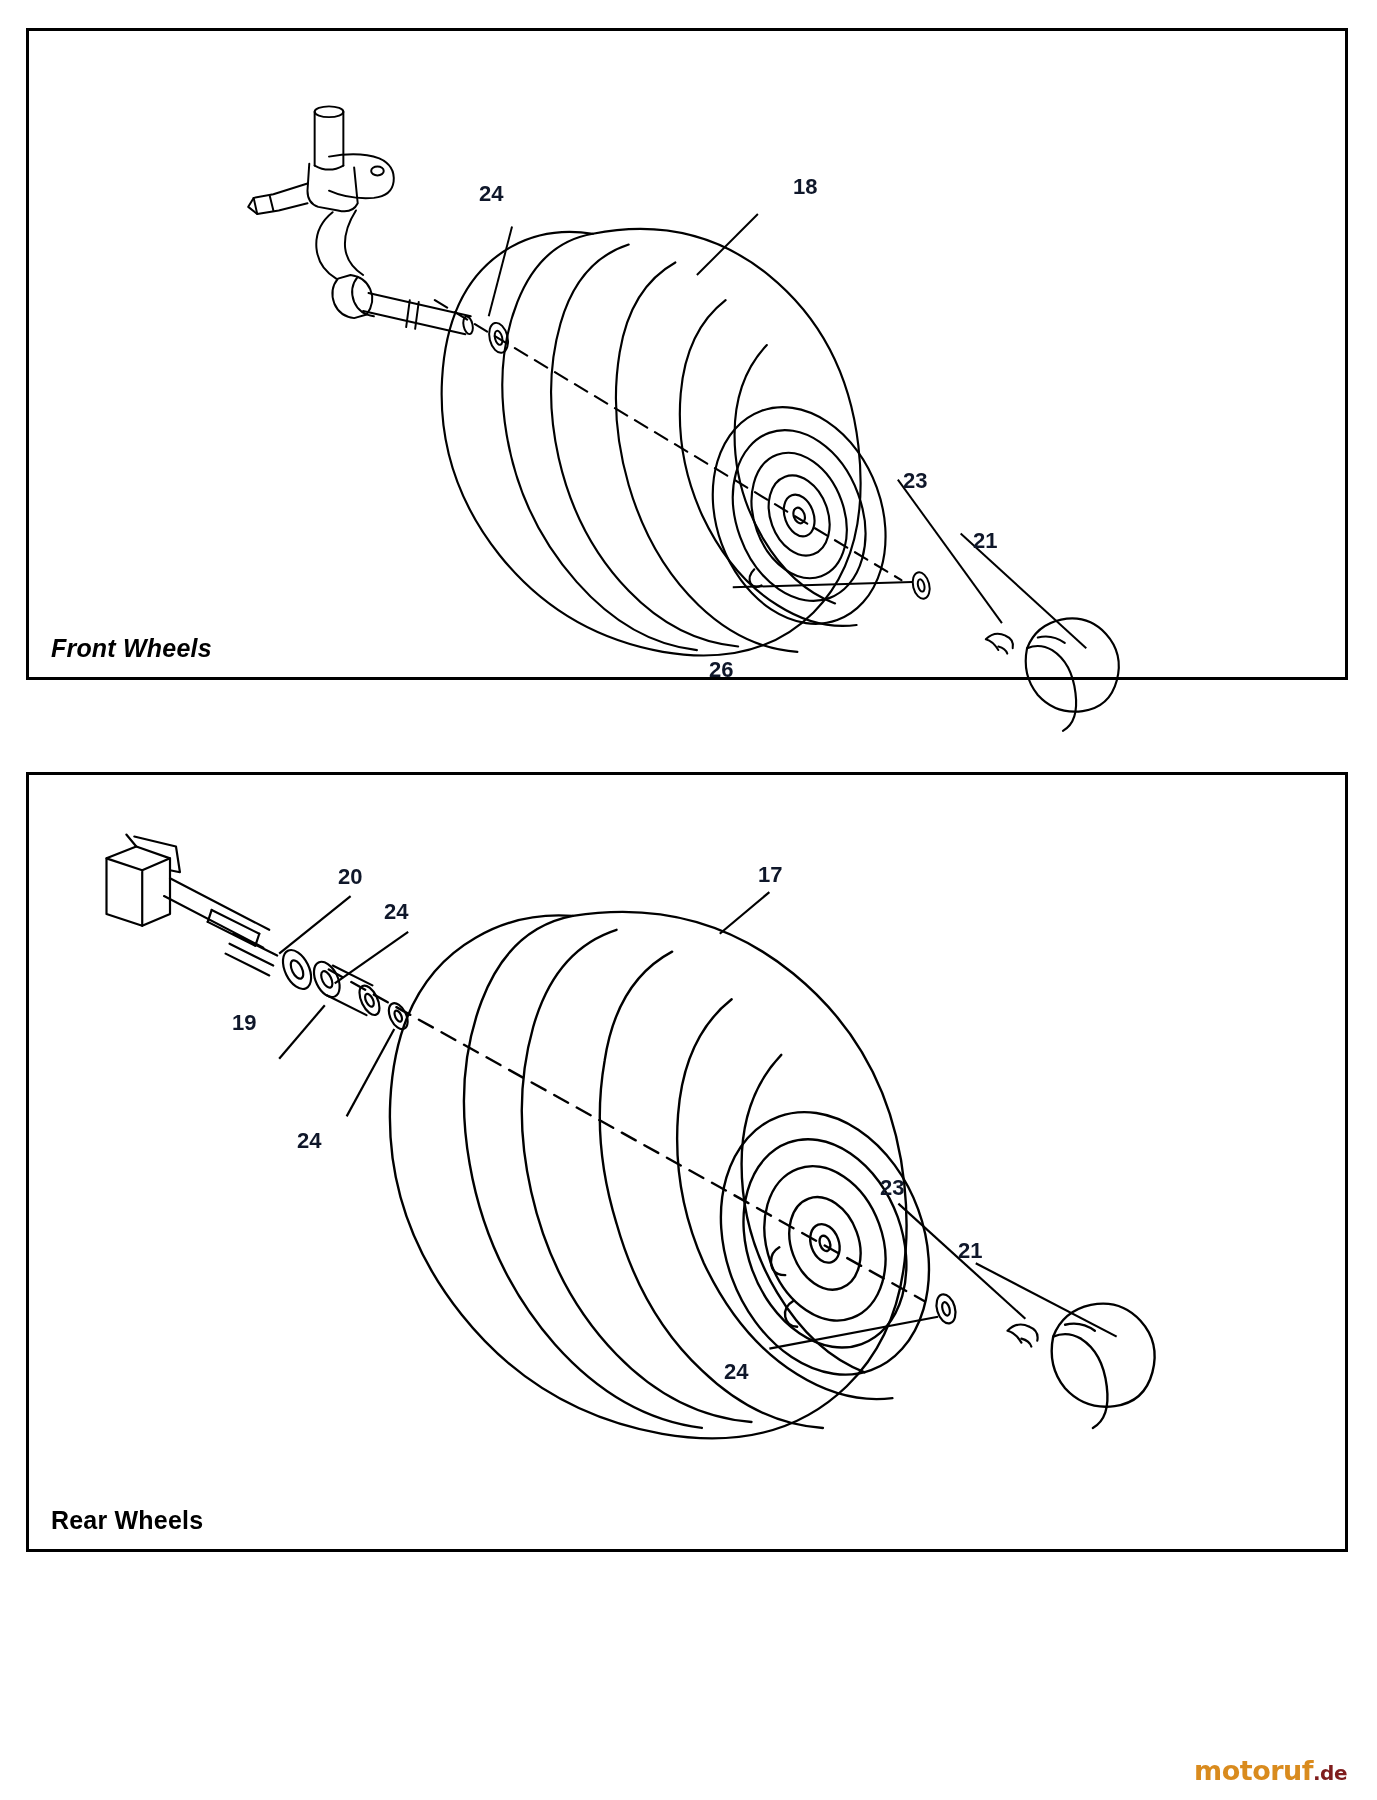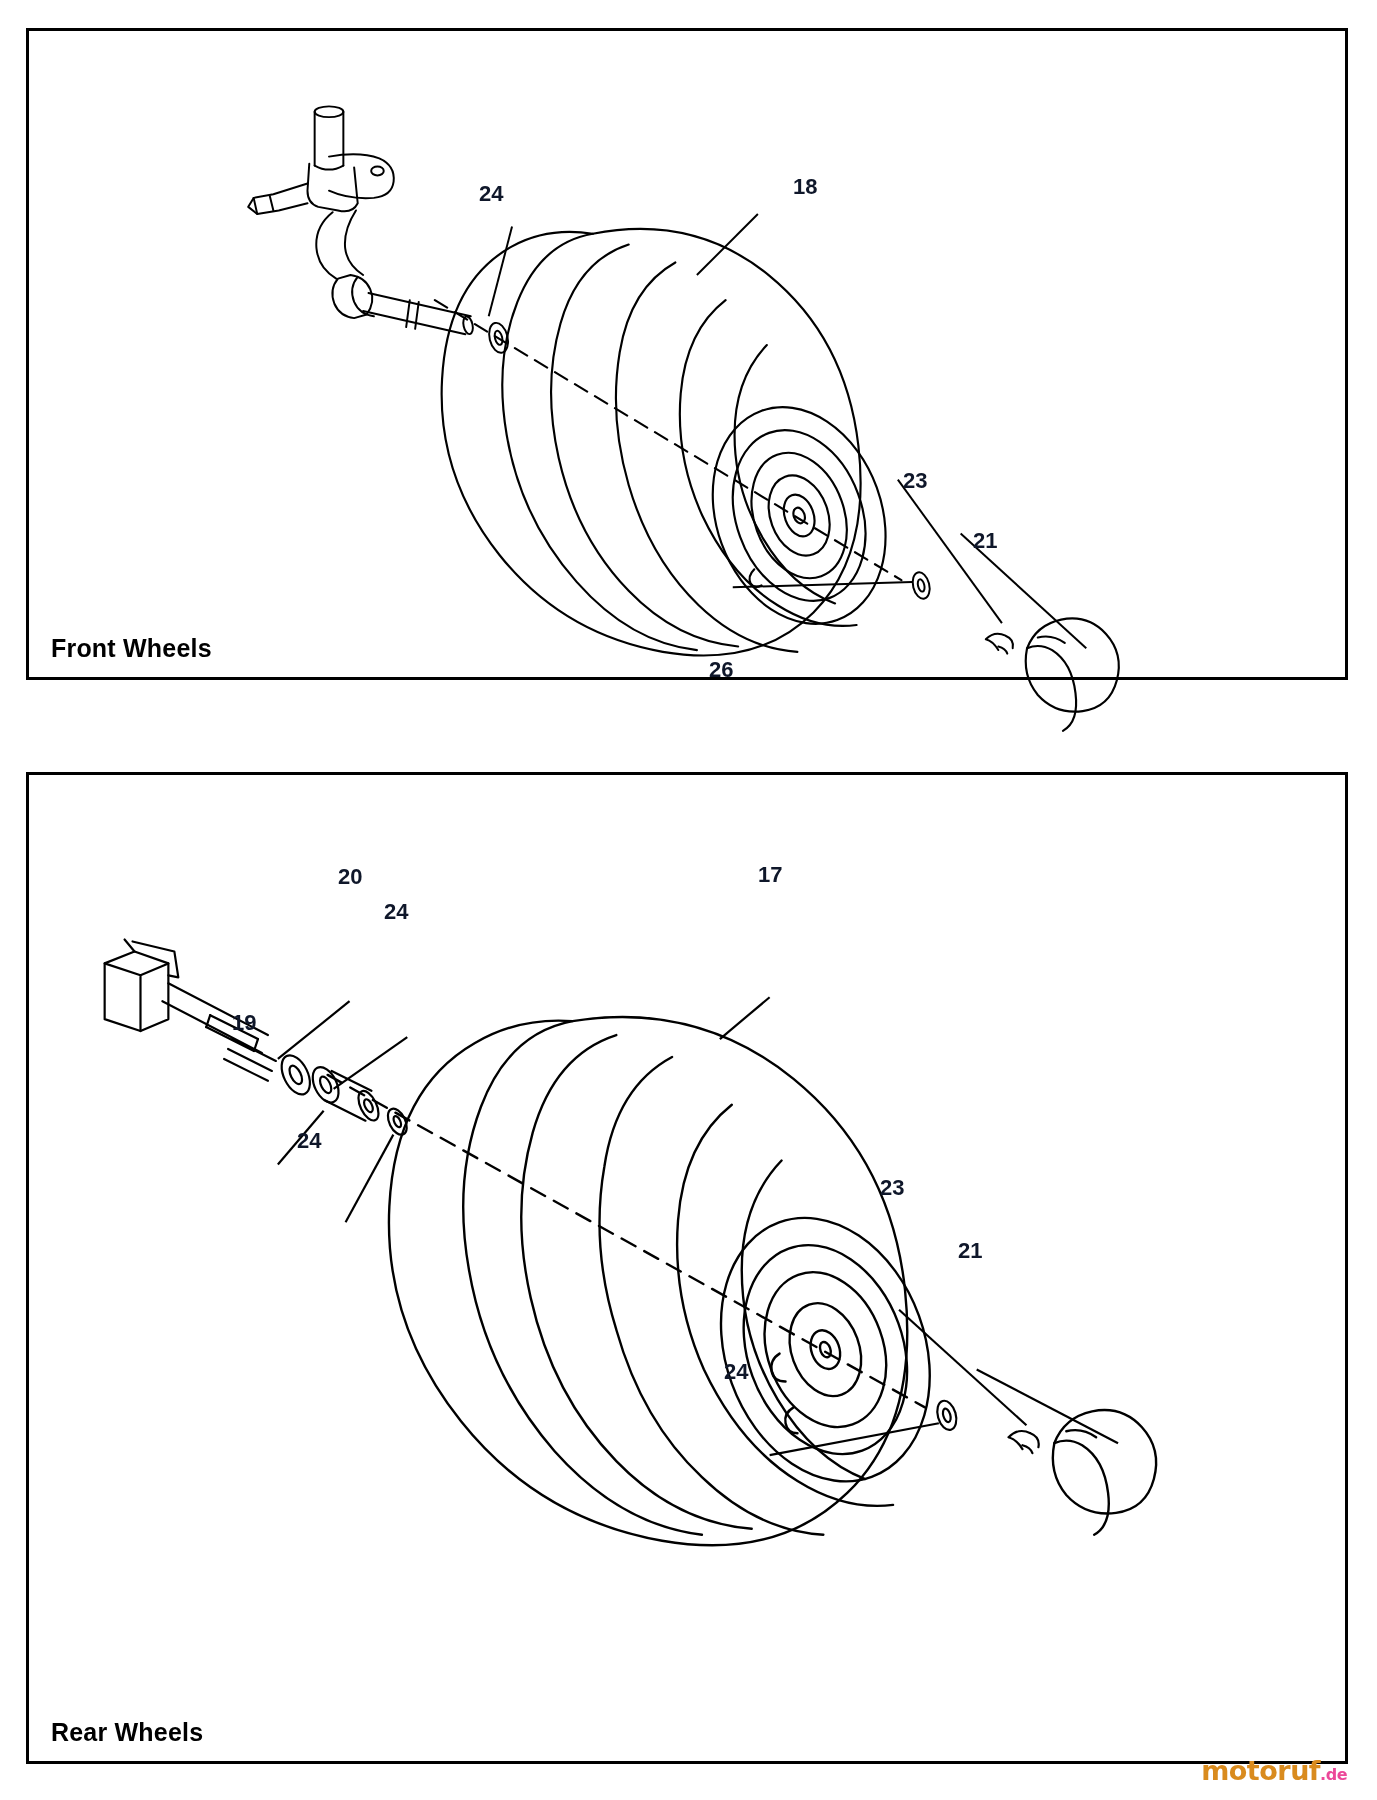--- a/index.html
+++ b/index.html
@@ -24,26 +24,27 @@
     position: absolute;
     border: 3px solid #000;
     background: #fff;
     box-sizing: border-box;
   }
   #panel-front {
     left: 26px;
     top: 28px;
     width: 1322px;
     height: 652px;
+    font-style: italic;
   }
   #panel-rear {
     left: 26px;
     top: 772px;
     width: 1322px;
-    height: 992px;
+    height: 780px;
   }
   .panel-title {
     position: absolute;
     left: 22px;
     bottom: 14px;
     font-size: 25px;
     font-weight: bold;
     color: #000;
     letter-spacing: 0.2px;
   }
@@ -66,22 +67,22 @@
     position: absolute;
     right: 30px;
     bottom: 14px;
     font-size: 27px;
     font-weight: bold;
     font-family: "DejaVu Sans", sans-serif;
     color: #d98b1e;
     letter-spacing: -0.5px;
   }
   .watermark .wm-de {
-    color: #ec4899;
-    font-size: 16px;
+    color: #7f1d1d;
+    font-size: 20px;
     font-weight: bold;
   }
 </style>
 </head>
 <body>
 
 <div class="page">
 
   <div class="panel" id="panel-front">
     <svg class="svg-layer" viewBox="0 0 1322 720">

